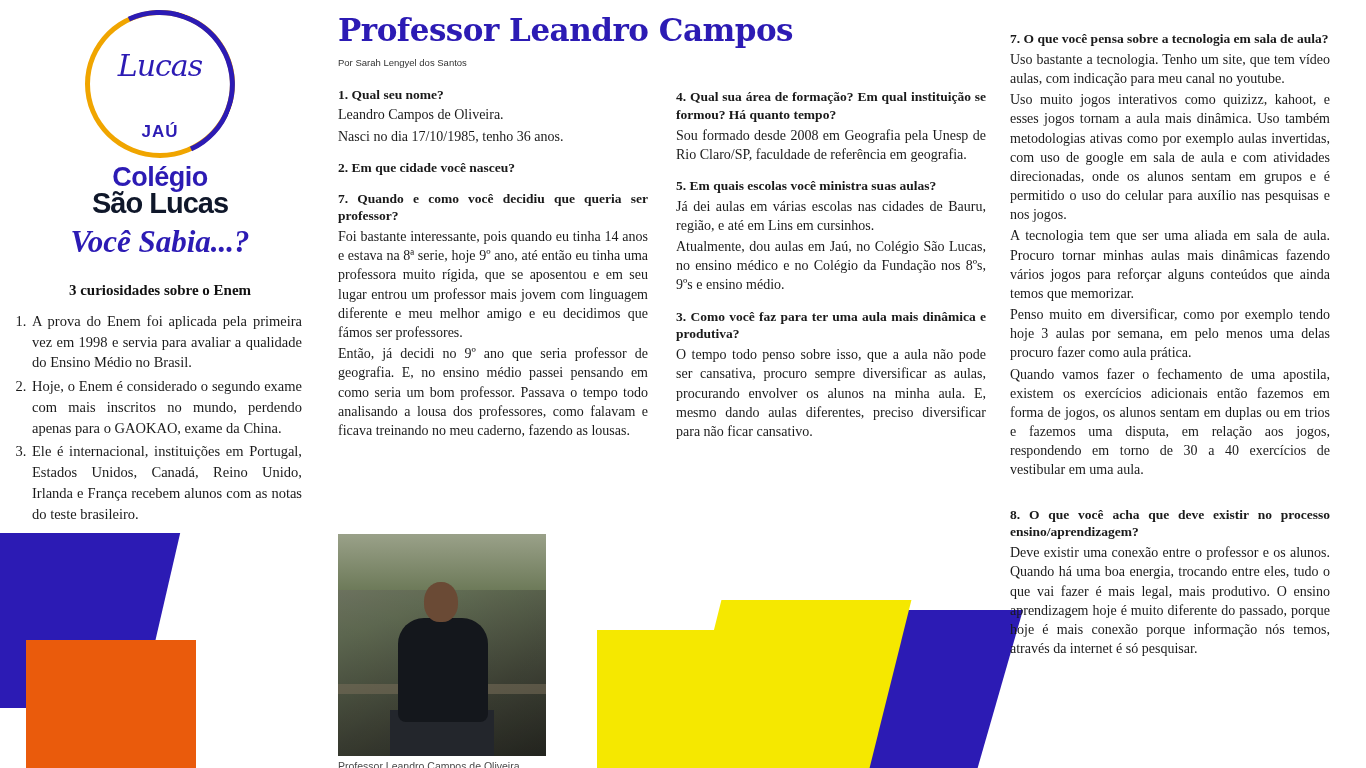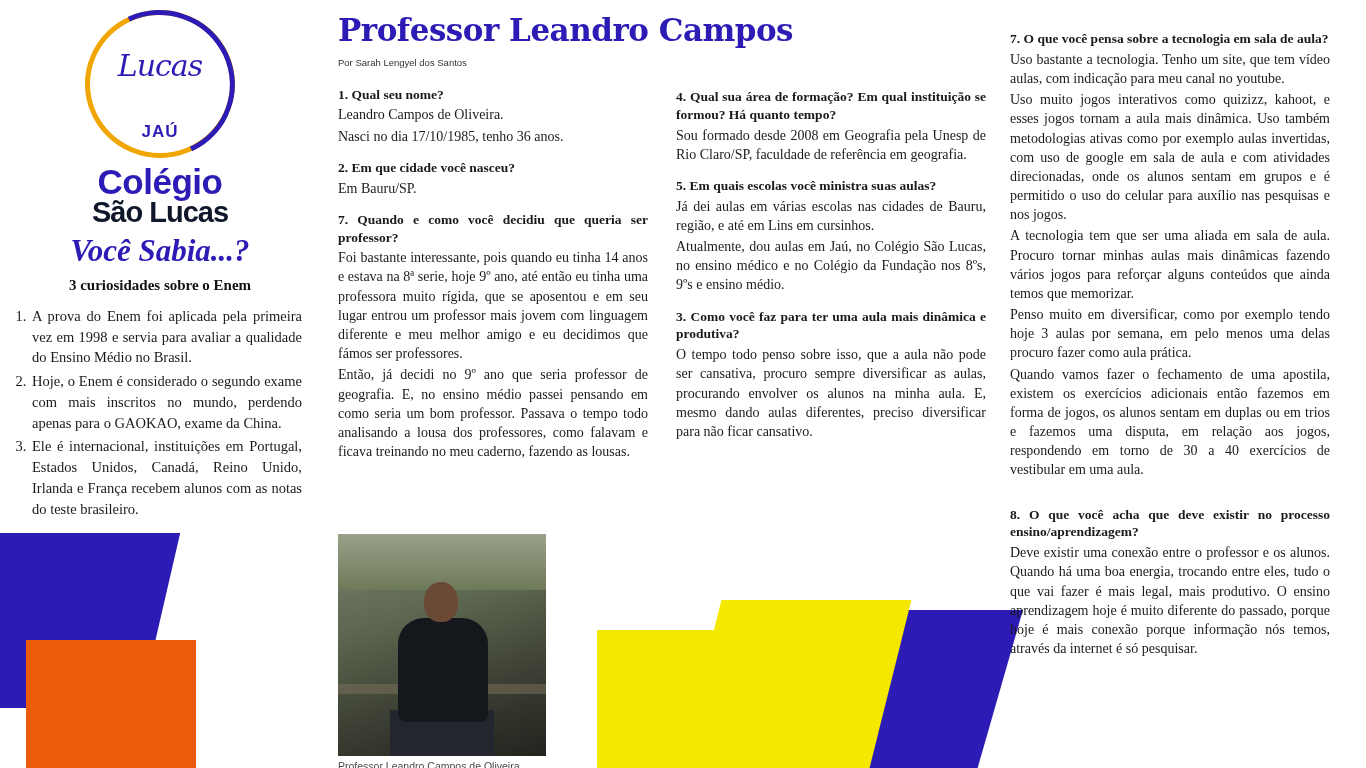--- a/index.html
+++ b/index.html
@@ -96,21 +96,21 @@
     font-family: "Liberation Sans", sans-serif;
     font-weight: bold;
     font-size: 17px;
     color: #2c1bb4;
     letter-spacing: 1px;
   }
   .brand-1 {
     text-align: center;
     font-family: "Liberation Sans", sans-serif;
     font-weight: bold;
-    font-size: 35px;
+    font-size: 27px;
     color: #2c1bb4;
     margin-top: 4px;
     letter-spacing: -0.5px;
   }
   .brand-2 {
     text-align: center;
     font-family: "Liberation Sans", sans-serif;
     font-weight: bold;
     font-size: 29px;
     color: #0f172a;
@@ -125,21 +125,21 @@
     font-size: 31px;
     color: #2c1bb4;
     margin-top: 4px;
   }
   .curios-title {
     text-align: center;
     font-family: "Liberation Serif", serif;
     font-weight: bold;
     font-size: 15px;
     color: #111;
-    margin-top: 8px;
+    margin-top: 22px;
   }
   ol.curios {
     margin: 12px 18px 12px 30px;
     padding: 0;
     font-size: 14.5px;
     line-height: 1.43;
     text-align: justify;
   }
   ol.curios li {
     margin-bottom: 3px;
@@ -285,21 +285,20 @@
   <div class="byline">Por Sarah Lengyel dos Santos</div>
 
   <div class="qa">
     <div class="qa-block">
       <div class="q">1. Qual seu nome?</div>
       <div class="a">Leandro Campos de Oliveira.</div>
       <div class="a">Nasci no dia 17/10/1985, tenho 36 anos.</div>
     </div>
     <div class="qa-block">
       <div class="q">2. Em que cidade você nasceu?</div>
-      <div class="a">Em Bauru/SP.</div>
     </div>
     <div class="qa-block">
       <div class="q">7. Quando e como você decidiu que queria ser professor?</div>
       <div class="a">Foi bastante interessante, pois quando eu tinha 14 anos e estava na 8ª serie, hoje 9º ano, até então eu tinha uma professora muito rígida, que se aposentou e em seu lugar entrou um professor mais jovem com linguagem diferente e meu melhor amigo e eu decidimos que fámos ser professores.</div>
       <div class="a">Então, já decidi no 9º ano que seria professor de geografia. E, no ensino médio passei pensando em como seria um bom professor. Passava o tempo todo analisando a lousa dos professores, como falavam e ficava treinando no meu caderno, fazendo as lousas.</div>
     </div>
   </div>
 </div>
 
 <div class="photo-wrap">

